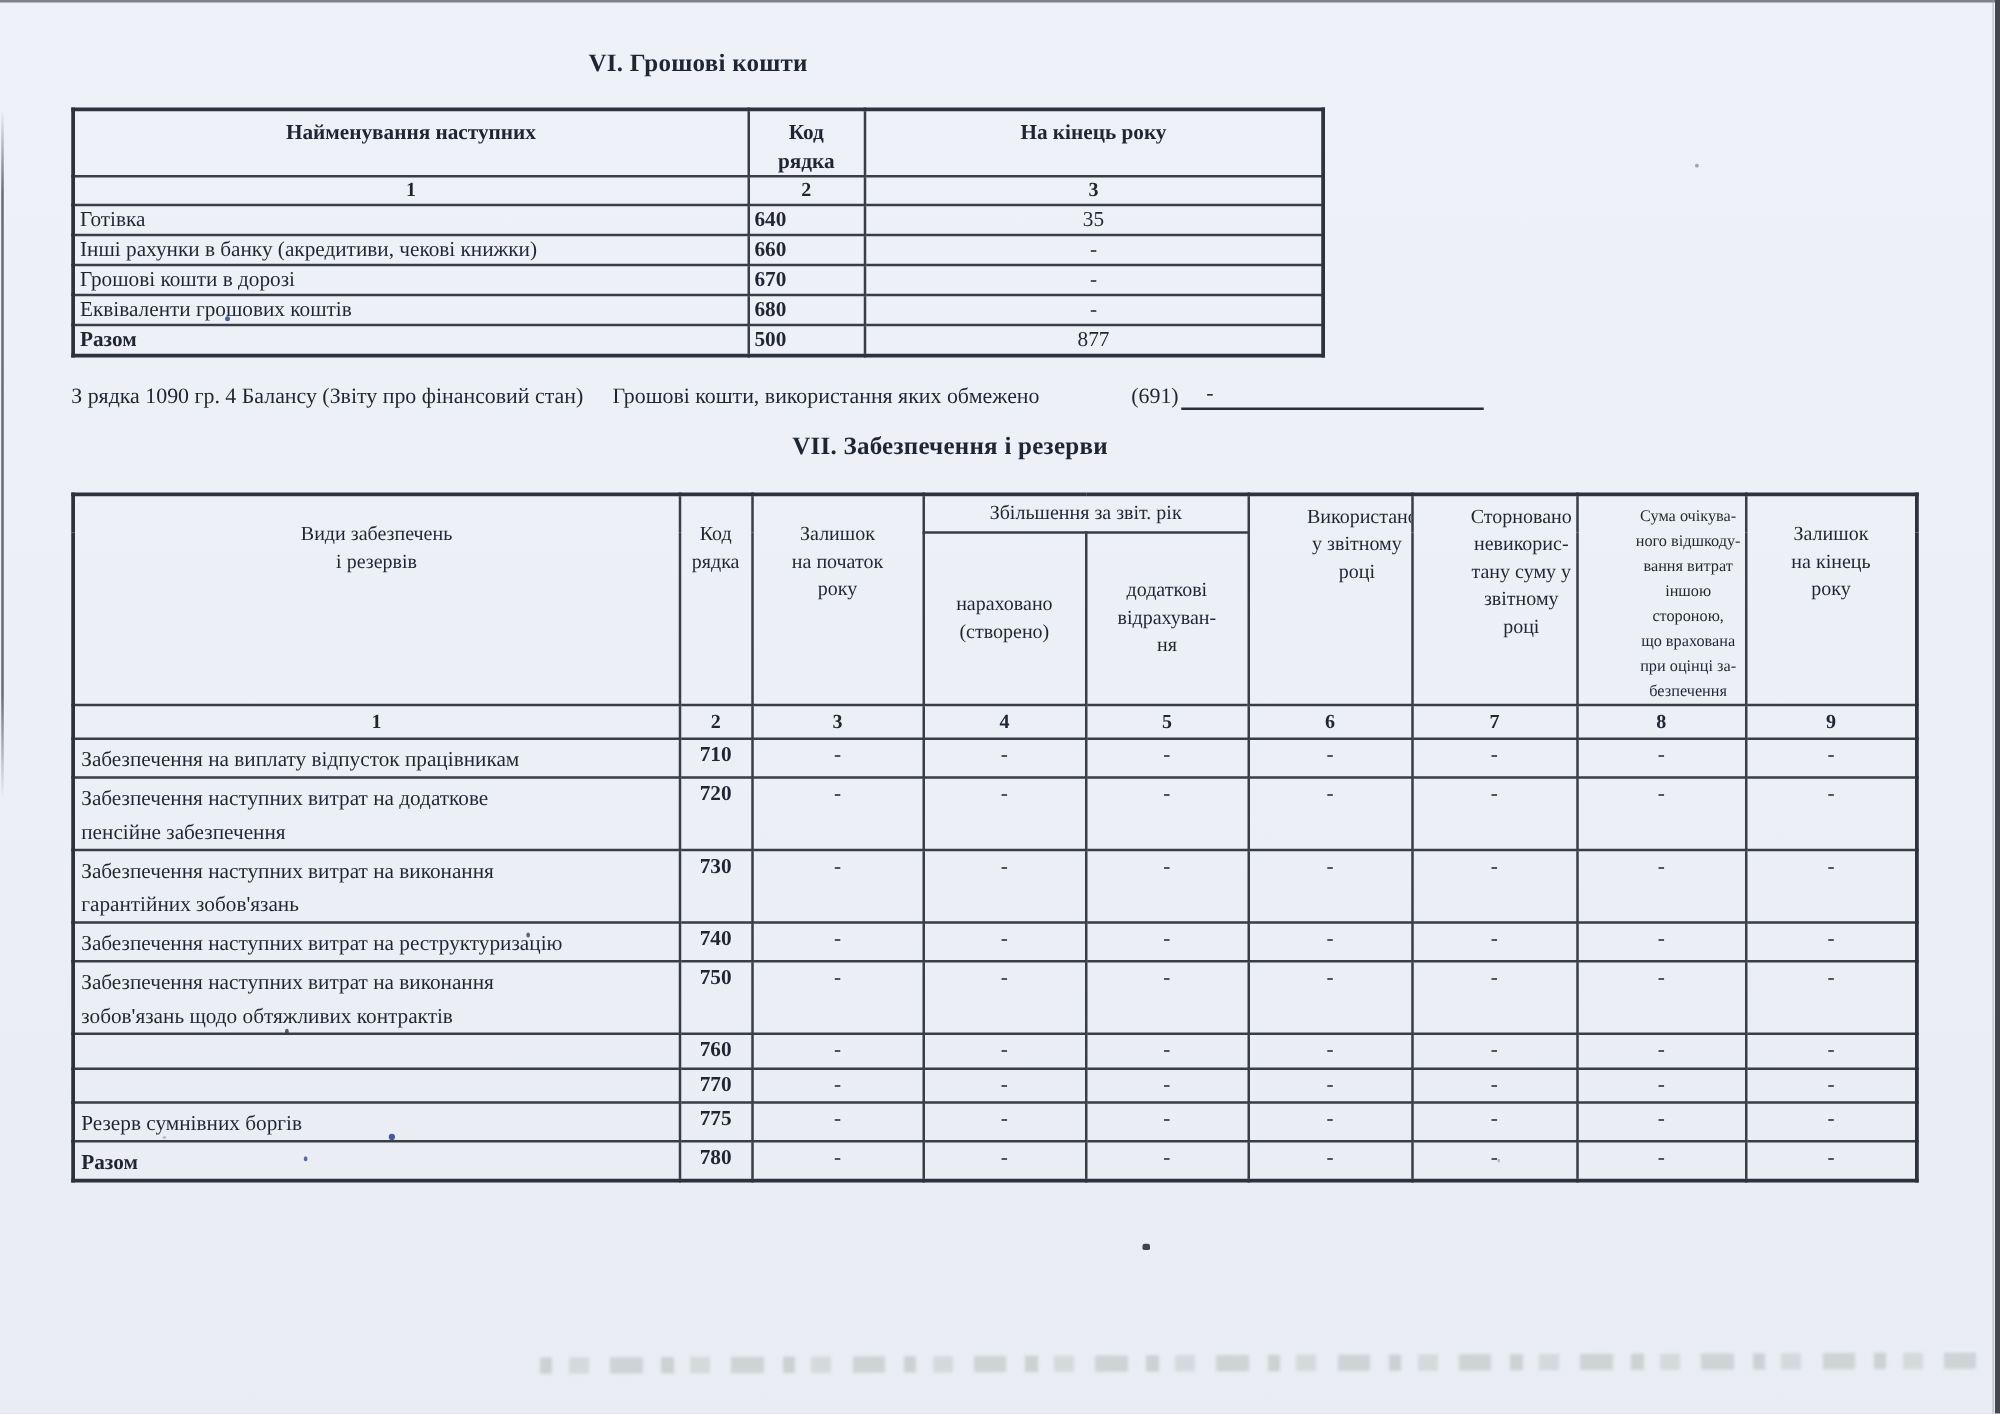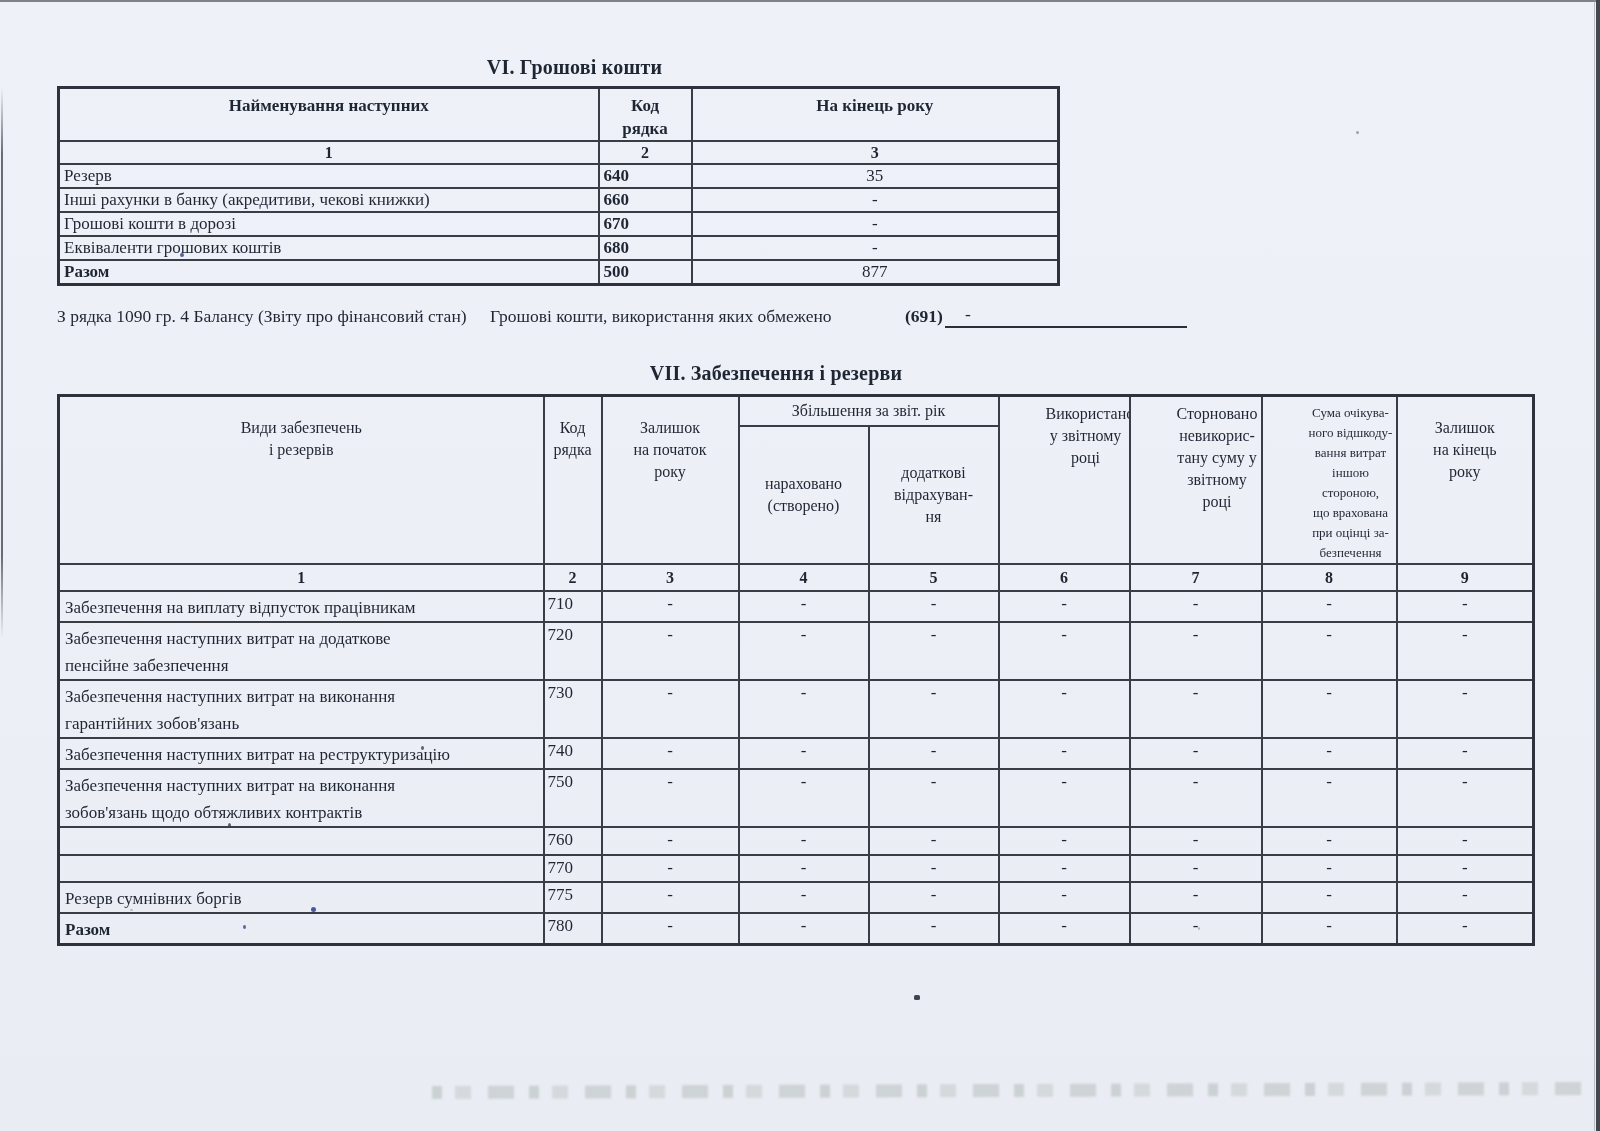--- a/index.html
+++ b/index.html
@@ -9,21 +9,21 @@
     font-family:"Liberation Serif","DejaVu Serif",serif;
     color:#1f2633;
   }
   
   .edge-top    { position:absolute; left:0; top:0; width:100%; height:2px; background:#585c63; opacity:.75; }
   .edge-right  { position:absolute; right:0; top:0; width:4px; height:100%; background:#44474d; }
   .edge-right2 { position:absolute; right:5px; top:0; width:1px; height:100%; background:#9a9da5; opacity:.6; }
   .edge-left   { position:absolute; left:1px; top:88px; width:2px; height:550px;
                  background:linear-gradient(180deg,rgba(80,84,92,0),rgba(80,84,92,.85) 12%,rgba(80,84,92,.85) 85%,rgba(80,84,92,0)); }
 
-  h2 { margin:16px; font-size:20px; font-weight:bold; letter-spacing:.2px; position:absolute; text-align:center; }
+  h2 { margin:0; font-size:20px; font-weight:bold; letter-spacing:.2px; position:absolute; text-align:center; }
   #title6 { left:57px; top:40px;  width:1003px; }
   #title7 { left:45px; top:346px; width:1430px; }
 
   table { border-collapse:collapse; table-layout:fixed; position:absolute; }
   th,td { overflow:hidden; }
   .pre { white-space:pre-line; }
 
   
   .t6 { left:57px; top:86px; width:1003px; border:3px solid #2d323c; }
   .t6 th,.t6 td { border:2px solid #383d46; padding:0 4px; }
@@ -42,39 +42,39 @@
   .t7 th,.t7 td { border:2px solid #383d46; padding:0 3px; }
   .t7 th { font-weight:normal; text-align:center; line-height:22px; font-size:16px; }
   .t7 .gspan { height:25px; line-height:21px; }
   .t7 .subhdr th { height:123px; vertical-align:middle; }
   .t7 .vtop  { vertical-align:top; padding-top:20px; }
   .t7 .vtop2 { vertical-align:top; padding-top:6px;padding-left:46px; }
   .t7 .c8 { line-height:20px; font-size:13px; }
   .t7 .nums td { height:25px; font-weight:bold; text-align:center; padding:0; }
   .t7 tr.drow td { vertical-align:top; font-size:17px; padding-top:2px; }
   .t7 td.name { text-align:left; line-height:27px; padding-left:5px; }
-  .t7 td.code { font-weight:normal; }
+  .t7 td.code { text-align:center; font-weight:bold; }
   .t7 td.dash { text-align:center; }
   .t7 tr.total td.name { font-weight:bold; }
   .r28 { height:28px; } .r54 { height:54px; } .r26 { height:27px; }
   .t7 .tl { border-left-color:#2e6f74 !important; }
   .t7 .ml { border-left-color:#73352a !important; }
   .t7 .bl { border-left-color:#6e4a2a !important; }
   .t7 tr.drow td:nth-child(2), .t7 tr.nums td:nth-child(2) { border-left-color:#73352a; }
   .t7 tr.drow td:nth-child(3), .t7 tr.nums td:nth-child(3) { border-left-color:#2e6f74; }
   .t7 tr.drow td:nth-child(4), .t7 tr.nums td:nth-child(4) { border-left-color:#2e6f74; }
   .t7 tr.drow td:nth-child(5), .t7 tr.nums td:nth-child(5) { border-left-color:#73352a; }
   .t7 tr.drow td:nth-child(7), .t7 tr.nums td:nth-child(7) { border-left-color:#6e4a2a; }
   .t7 tr.drow td:nth-child(9), .t7 tr.nums td:nth-child(9) { border-left-color:#73352a; }
 
   
   .footnote { position:absolute; left:57px; top:300px; width:1470px; height:38px; font-size:17.5px; }
   .fn-source { position:absolute; left:0;    top:6px; }
   .fn-label  { position:absolute; left:433px; top:6px; }
-  .fn-code   { position:absolute; left:848px; top:6px; font-weight:bold; }
+  .fn-code   { position:absolute; left:848px; top:6px; font-weight:normal; }
   .fn-dash   { position:absolute; left:908px; top:4px; }
   .fn-line   { position:absolute; left:888px; top:4px; width:242px; height:22px; border-bottom:2.5px solid #2b3038; }
 
   
   .speck { position:absolute; border-radius:50%; }
   .bleed {
     position:absolute; left:432px; top:1084px; width:1150px; height:13px;
     filter:blur(1.1px); opacity:.38; transform:rotate(-0.2deg);
     background:repeating-linear-gradient(90deg,
       rgba(104,120,104,.6) 0 10px, rgba(104,120,104,0) 10px 23px,
@@ -106,21 +106,21 @@
       <th class="pre tl">Код
 рядка</th>
       <th class="ml">На кінець року</th>
     </tr>
     <tr class="nums">
       <td>1</td>
       <td class="tl">2</td>
       <td class="ml">3</td>
     </tr>
     <tr class="drow">
-      <td class="name">Резерв</td>
+      <td class="name">Готівка</td>
       <td class="code tl">640</td>
       <td class="val ml">35</td>
     </tr>
     <tr class="drow">
       <td class="name">Інші рахунки в банку (акредитиви, чекові книжки)</td>
       <td class="code tl">660</td>
       <td class="val ml">-</td>
     </tr>
     <tr class="drow">
       <td class="name">Грошові кошти в дорозі</td>

